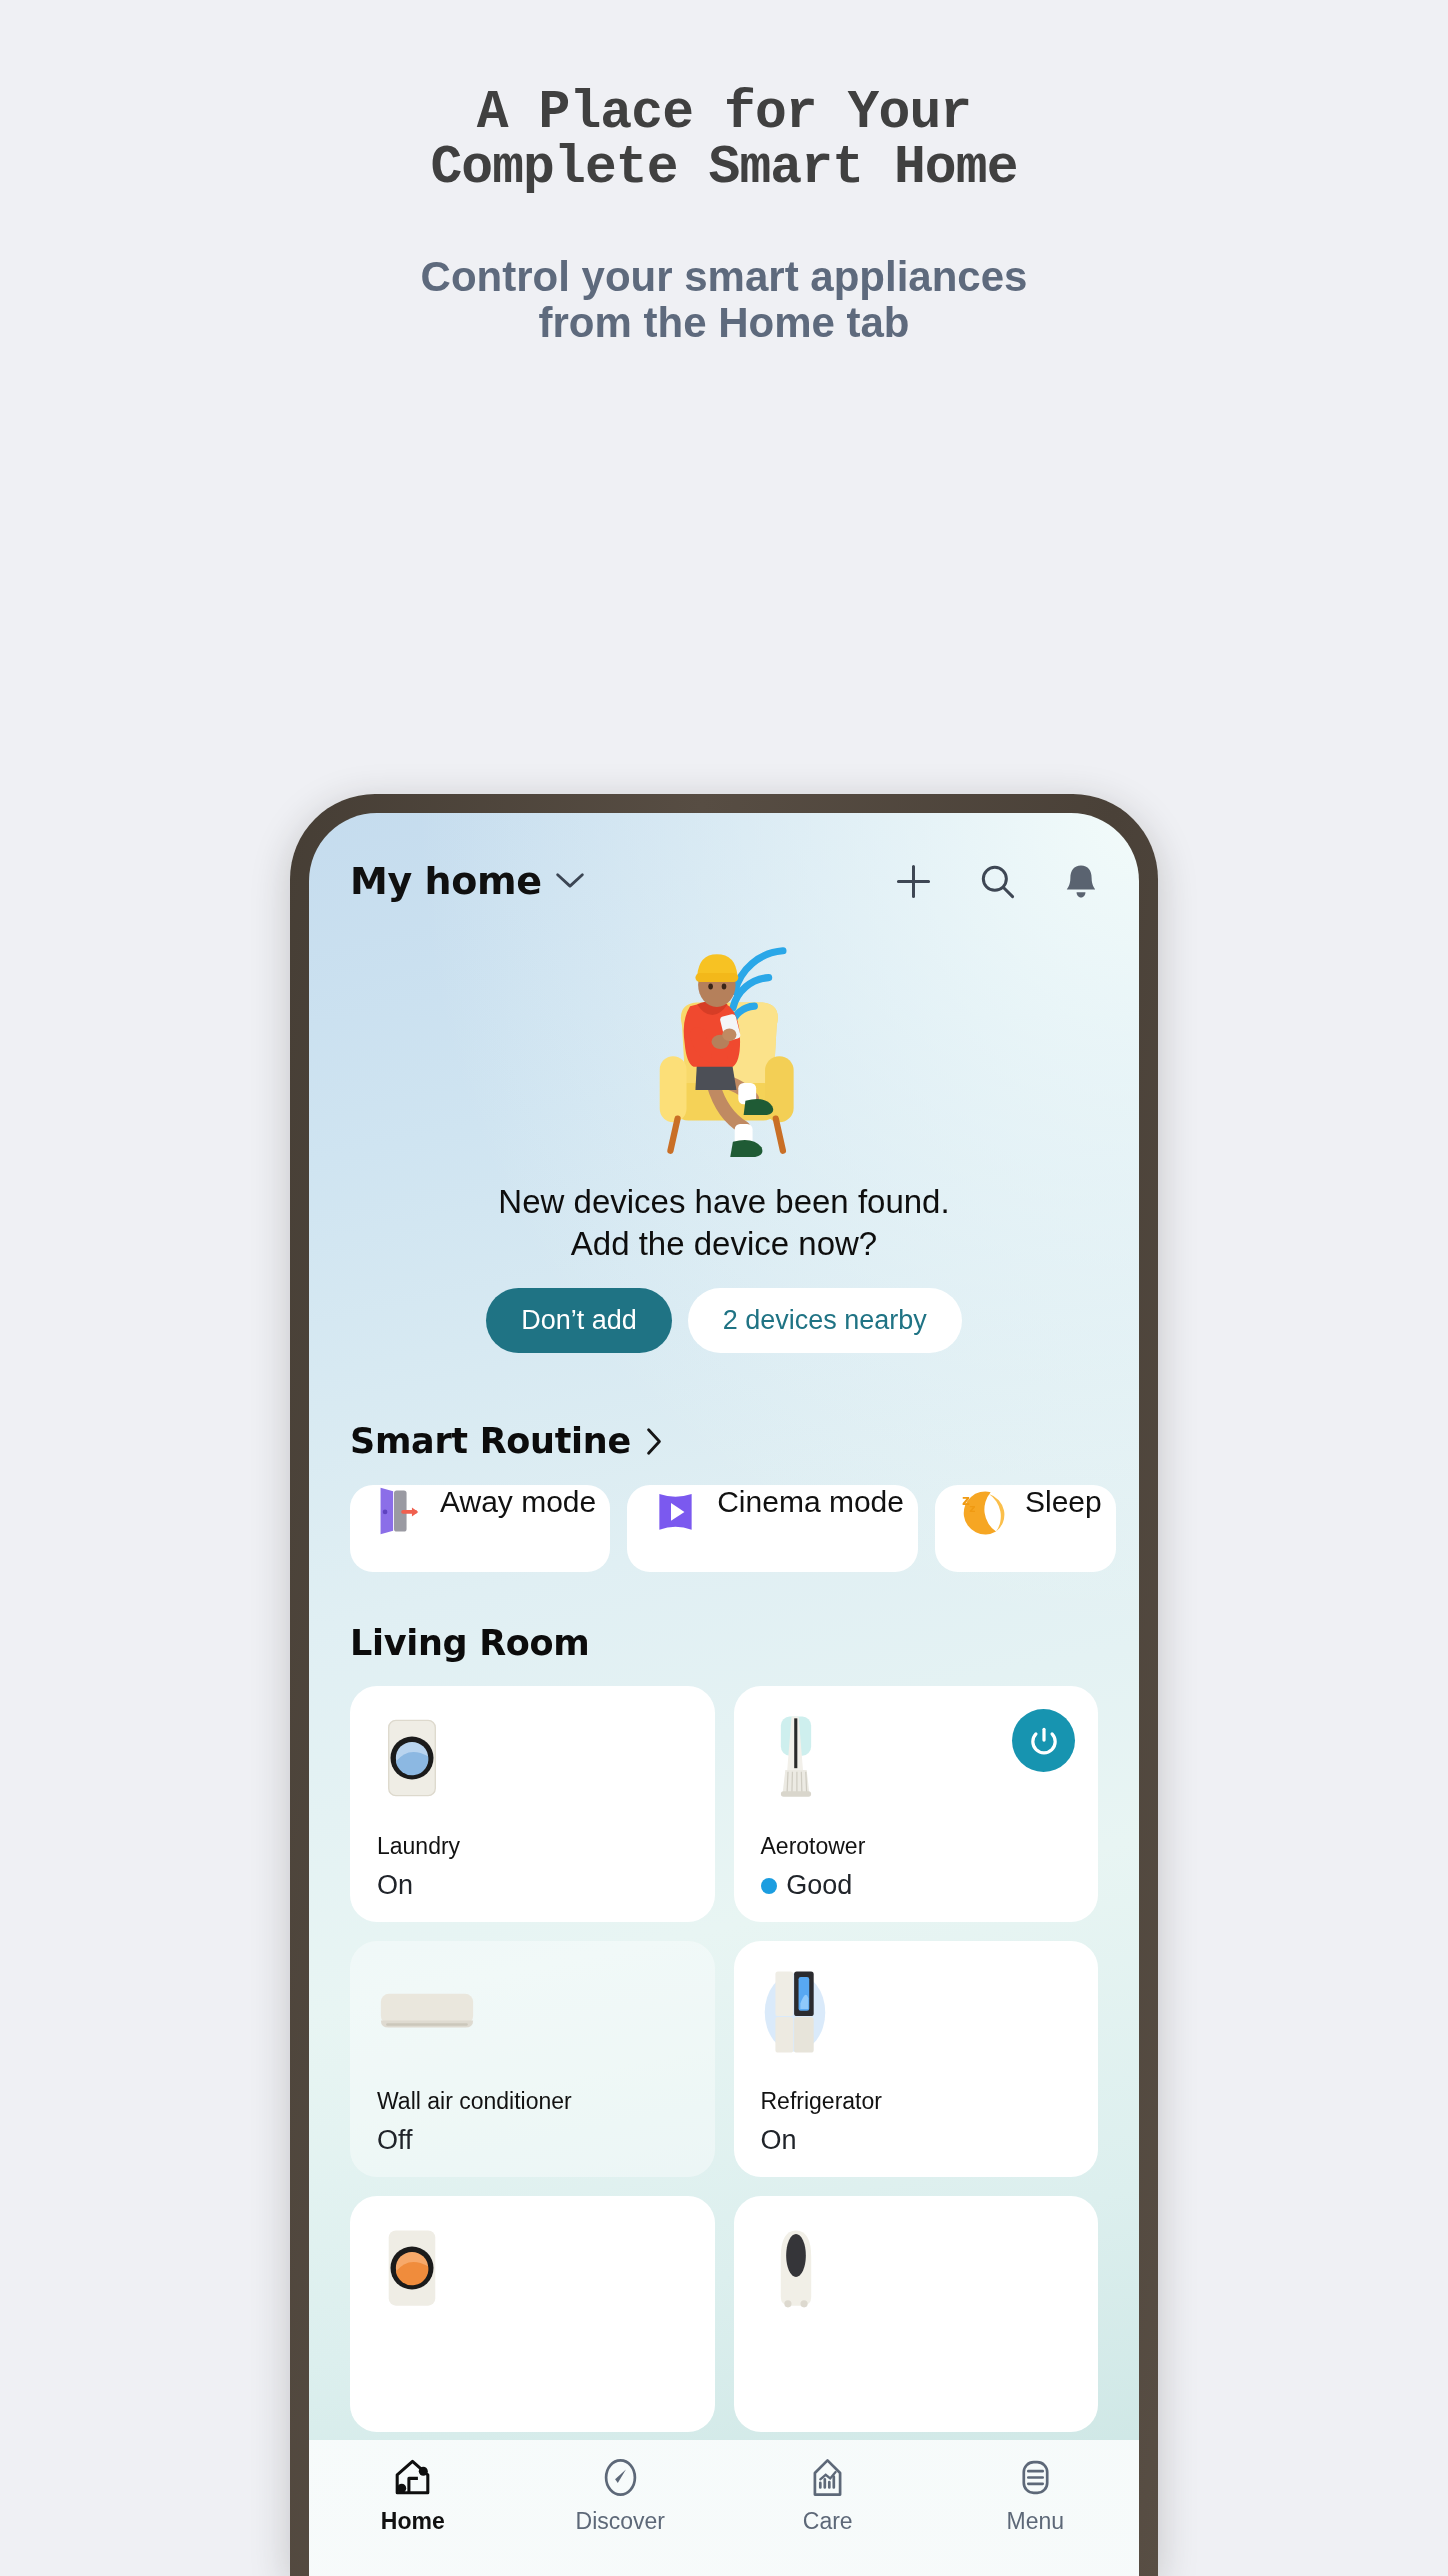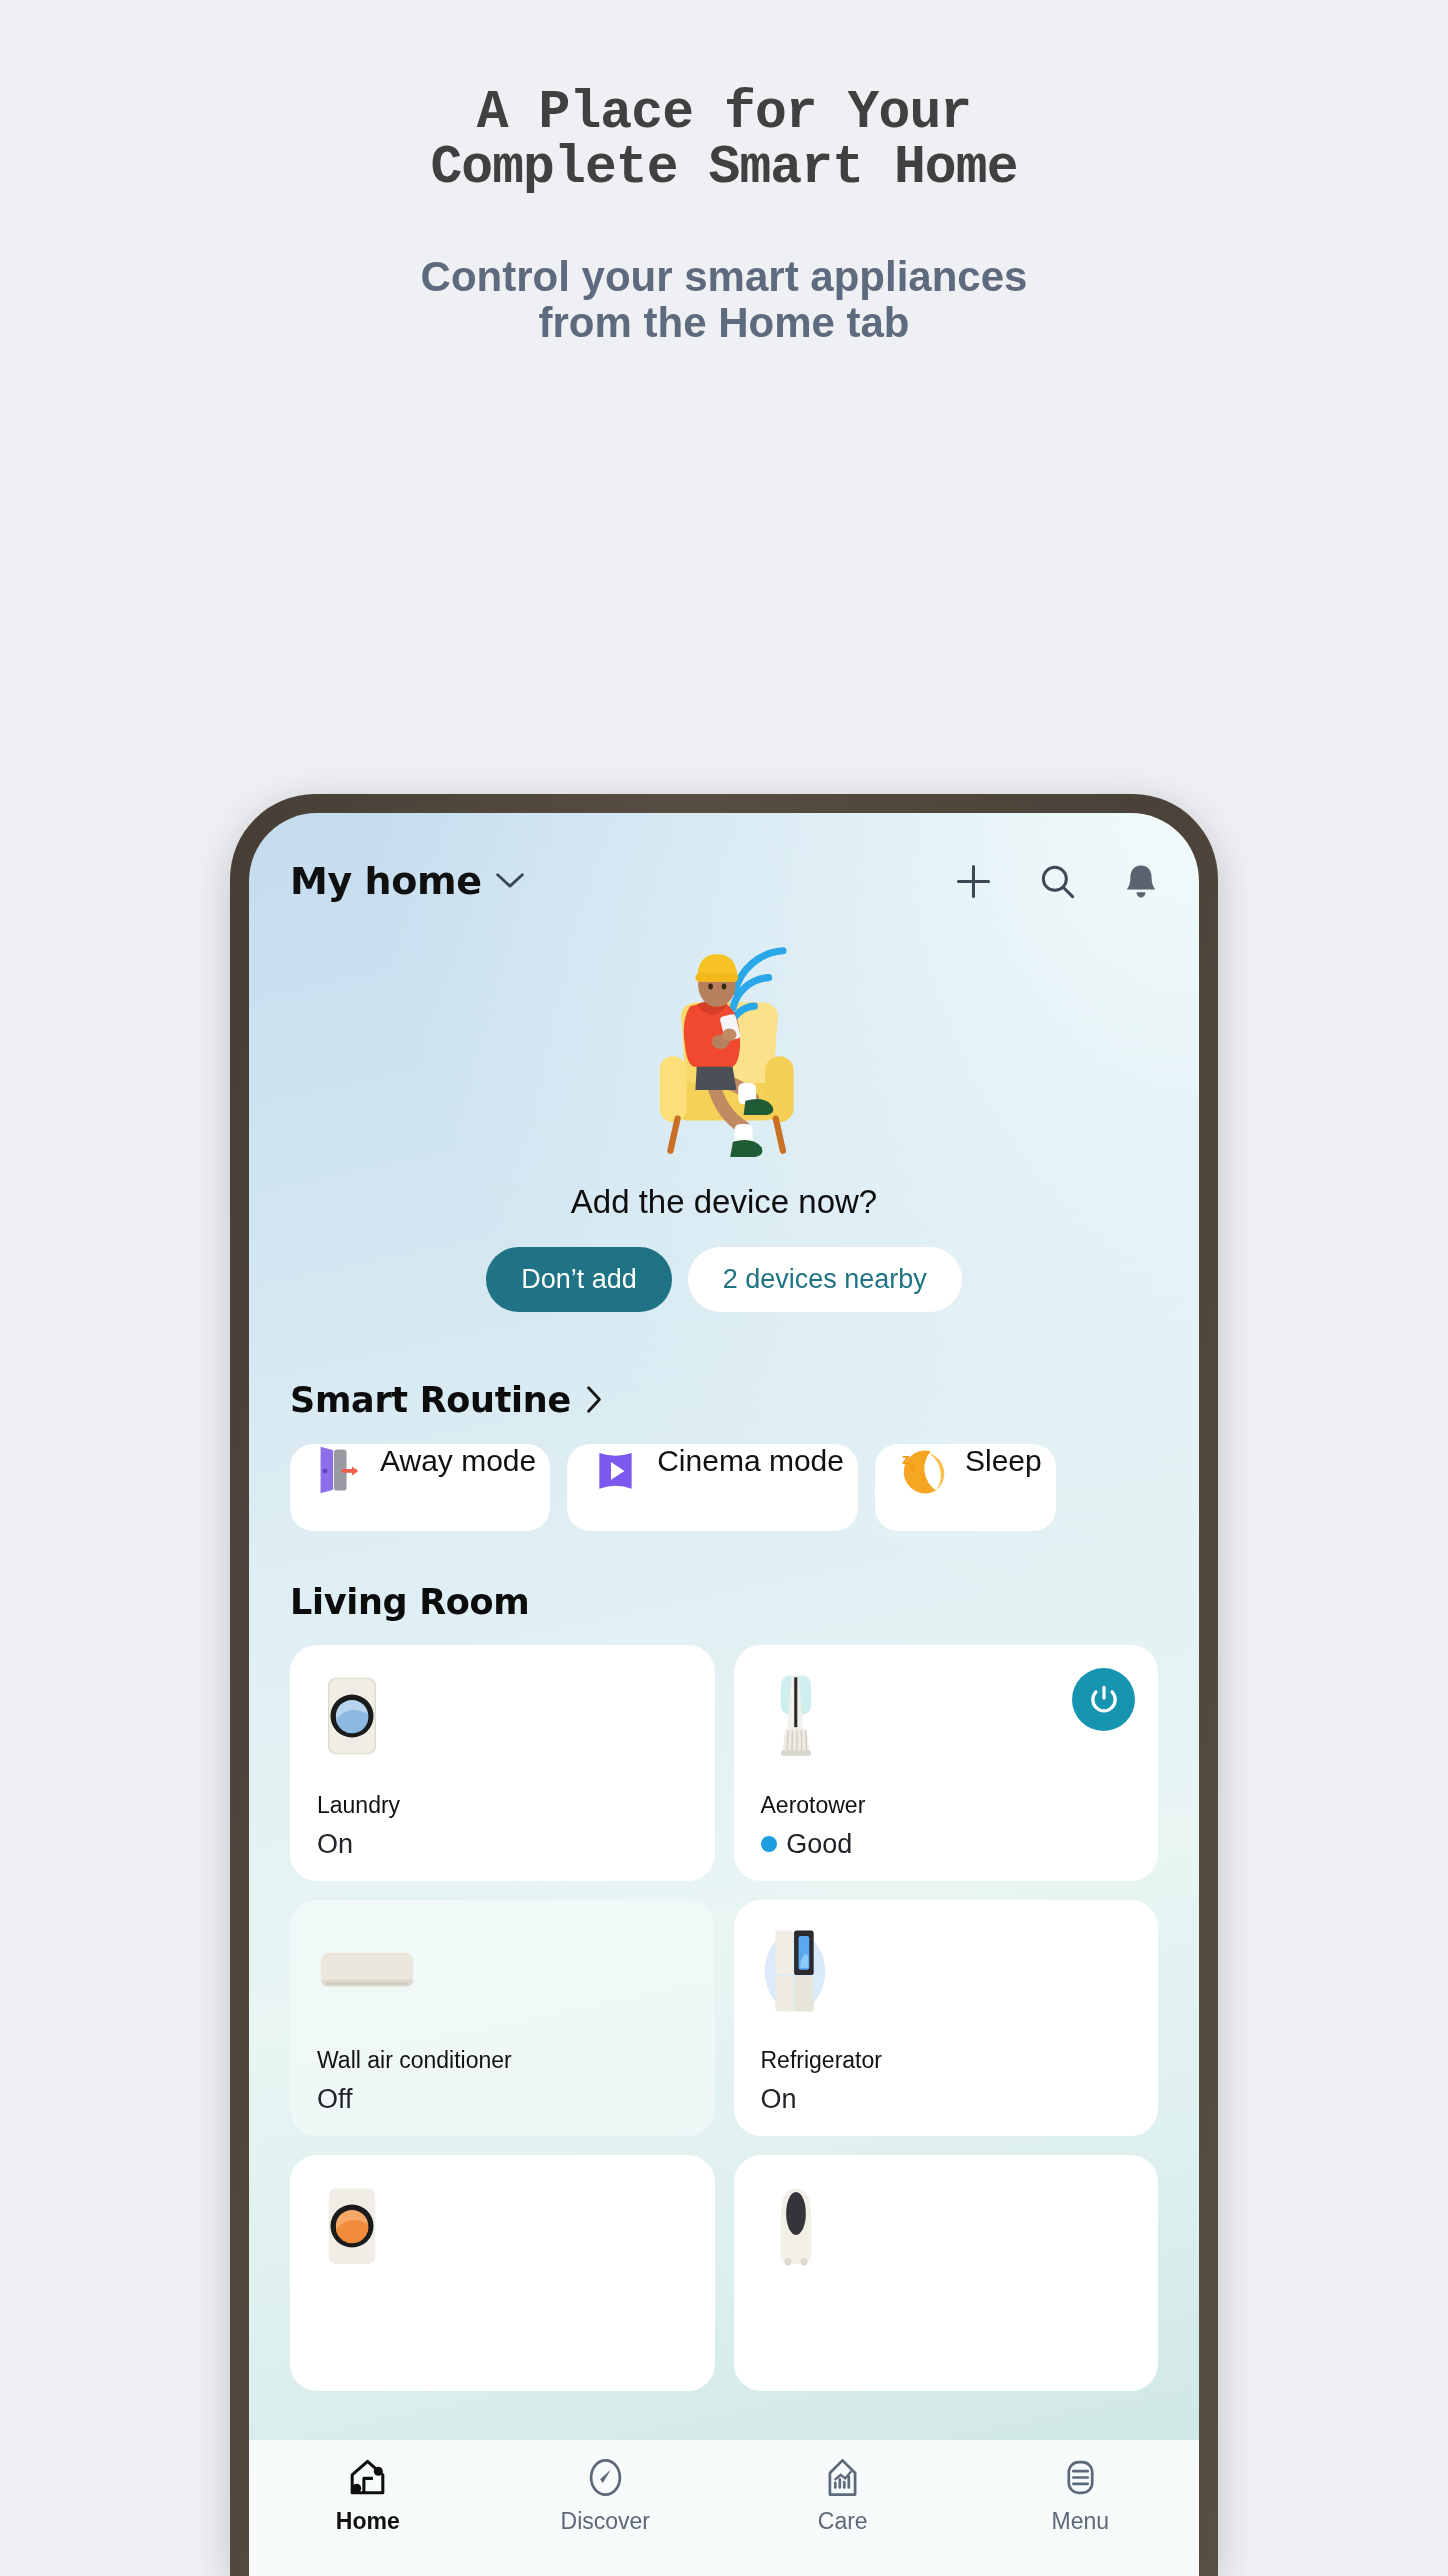--- a/index.html
+++ b/index.html
@@ -30,21 +30,21 @@
     font-weight:700;
   }
   .promo-sub span { display:block; }
 
   
   .phone-wrap {
     position:absolute;
     left:50%;
     transform:translateX(-50%);
     top:794px;
-    width:988px;
+    width:868px;
     height:1782px;
   }
   .phone-frame {
     position:absolute;
     inset:0;
     border-radius:85px 85px 0 0;
     background:linear-gradient(100deg,#463e35 0%,#574d43 35%,#4a4138 70%,#584e44 100%);
     padding:19px 19px 0 19px;
     box-shadow:0 9px 39px rgba(40,35,30,0.22);
     overflow:hidden;
@@ -287,20 +287,21 @@
           <ellipse cx="165" cy="42" rx="2.6" ry="3.4" fill="#3a2618"></ellipse>
           <ellipse cx="180" cy="42" rx="2.6" ry="3.4" fill="#3a2618"></ellipse>
 
           <rect x="178" y="74" width="18" height="28" rx="4" fill="#f4f6f8" transform="rotate(-14 187 88)"></rect>
 
           <ellipse cx="176" cy="104" rx="10" ry="8" fill="#b5805b"></ellipse>
           <ellipse cx="186" cy="96" rx="8" ry="7" fill="#c08a62"></ellipse>
         </svg>
       </div>
       <div class="hero-text">
+        <span>New devices have been found.</span>
         <span>Add the device now?</span>
       </div>
       <div class="hero-btns">
         <div class="btn btn-primary">Don’t add</div>
         <div class="btn btn-secondary">2 devices nearby</div>
       </div>
     </div>
 
     <div class="sect-head">
       <div class="sect-title">Smart Routine</div>

